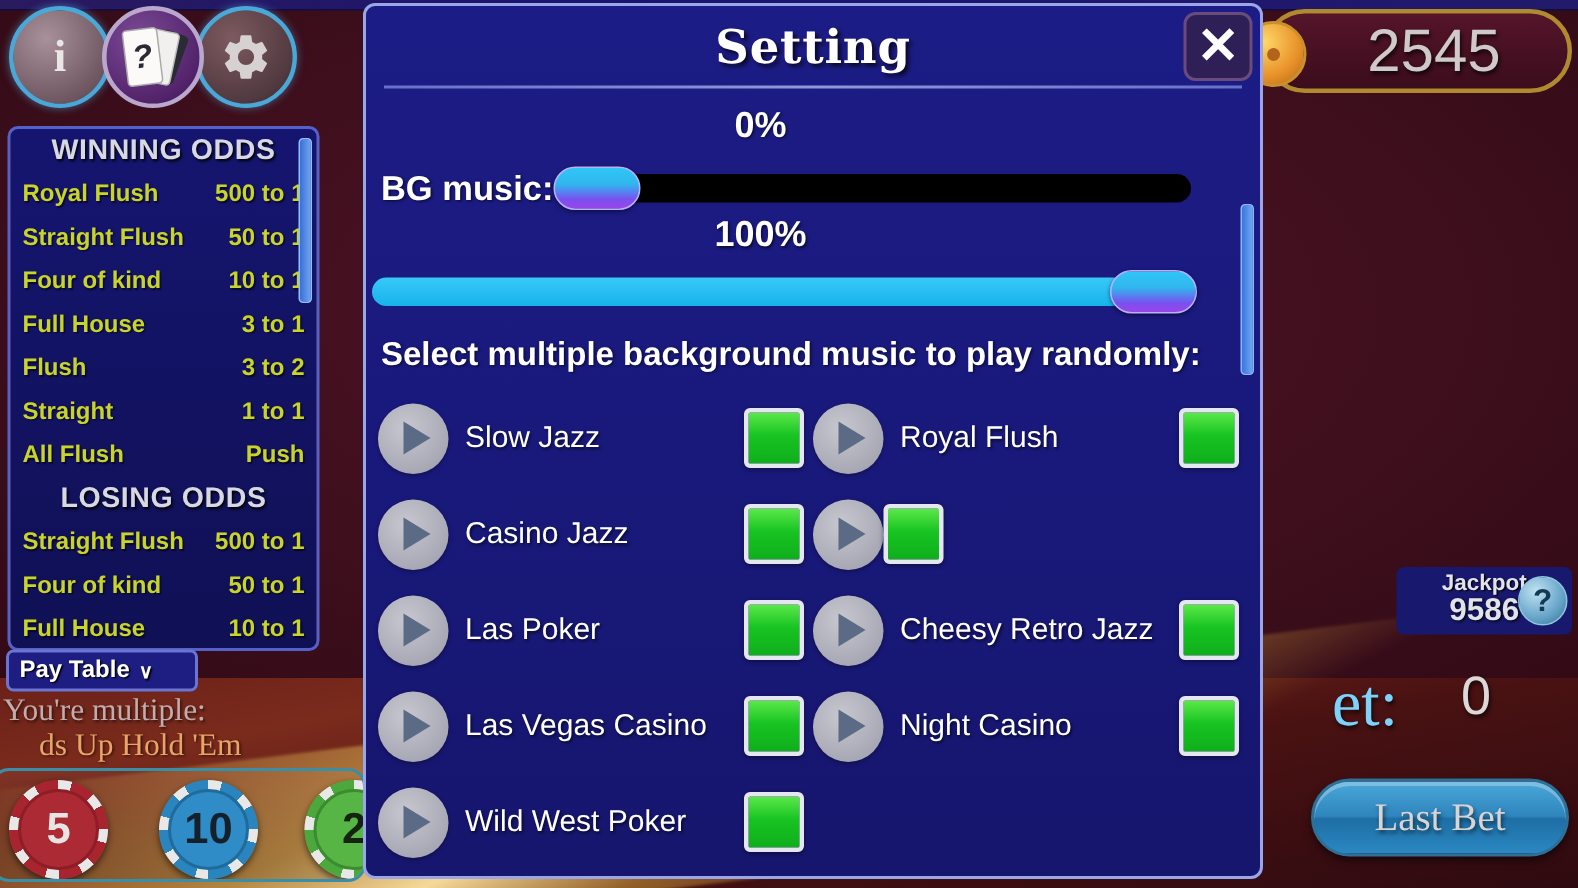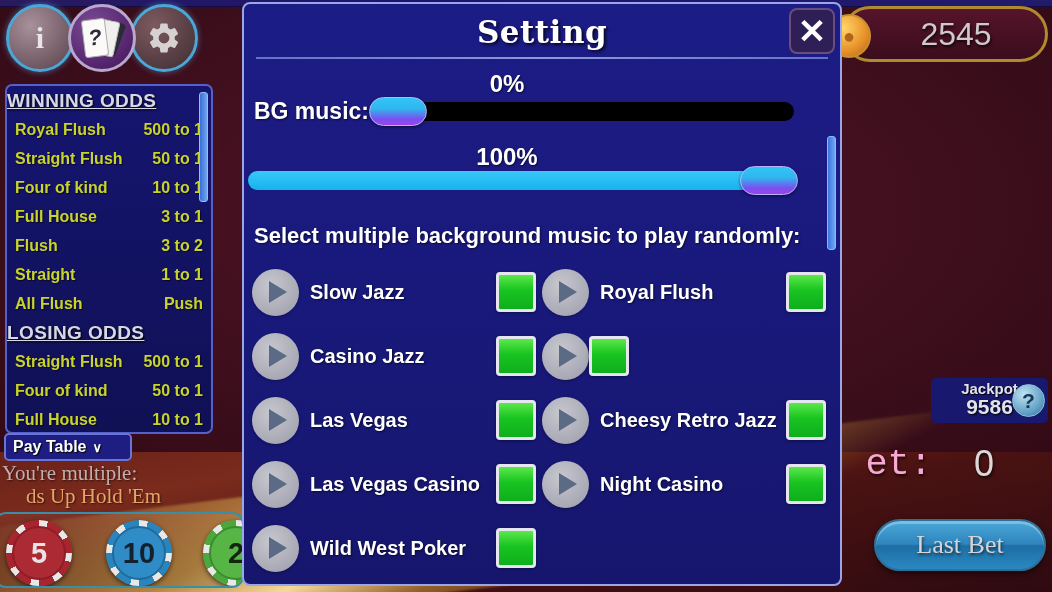--- a/index.html
+++ b/index.html
@@ -61,24 +61,23 @@
                    font-size:22px; font-weight:bold; color:#2a2a35; font-family:"Liberation Sans",sans-serif;}
 
   
   #odds-panel{
     position:absolute; left:5px; top:84px; width:208px; height:350px;
     background:linear-gradient(180deg,#151570 0%,#101055 100%);
     border:2px solid #5560c8; border-radius:7px;
     overflow:hidden;
   }
   .odds-head{
-    color:#d8d8e4; font-size:19px; font-weight:bold;
+    text-align:center; color:#d8d8e4; font-size:19px; font-weight:bold;
     padding:4px 0 3px; letter-spacing:.4px;
     text-shadow:1px 1px 2px #000;
-    text-decoration:underline;
   }
   .odds-row{
     display:flex; justify-content:space-between; align-items:center;
     padding:0 8px; height:29px;
     color:#c9d42a; font-size:16px; font-weight:bold;
     text-shadow:1px 1px 1px rgba(0,0,0,.6);
   }
   .odds-row .val{ text-align:right; }
   #odds-scroll{
     position:absolute; right:3px; top:6px; width:9px; height:110px;
@@ -149,21 +148,21 @@
   }
   #coin-icon{
     position:absolute; left:-18px; top:5px; width:44px; height:44px; border-radius:50%;
     background:radial-gradient(circle at 35% 30%,#ffd868,#e8922a 60%,#b0651a);
     border:2px solid #c9902c;
     display:flex; align-items:center; justify-content:center;
     color:#b4641a; font-size:20px;
   }
   #balance-value{
     width:100%; text-align:center; padding-left:22px;
-    color:#cfc9c9; font-size:32px; font-weight:normal;
+    color:#cfc9c9; font-size:40px; font-weight:normal;
     font-family:"Liberation Sans",sans-serif;
     text-shadow:1px 2px 3px rgba(0,0,0,.75);
   }
 
   
   #jackpot-box{
     position:absolute; right:4px; top:378px; width:117px; height:45px;
     background:#18186e; border-radius:5px;
     color:#e2e2ea; text-align:center; padding-top:2px;
   }
@@ -172,22 +171,22 @@
   #jackpot-help{
     position:absolute; right:7px; top:384px; width:33px; height:33px; border-radius:50%;
     background:radial-gradient(circle at 35% 30%,#bfe2f2,#5f9fc4 65%,#35688a);
     border:1px solid #8fc4dd;
     display:flex; align-items:center; justify-content:center;
     color:#123a55; font-size:21px; font-weight:bold;
   }
 
   
   #bet-label{
-    position:absolute; right:120px; top:443px; color:#f9a8d4; font-size:37px;
-    font-family:Liberation Mono, monospace; text-shadow:1px 2px 3px rgba(0,0,0,.7);
+    position:absolute; right:120px; top:443px; color:#7dd3fc; font-size:44px;
+    font-family:Liberation Serif, serif; text-shadow:1px 2px 3px rgba(0,0,0,.7);
   }
   #bet-value{
     position:absolute; right:58px; top:443px; color:#ddd7d7; font-size:36px;
     font-family:"Liberation Sans",sans-serif; text-shadow:1px 2px 3px rgba(0,0,0,.7);
   }
   #last-bet-btn{
     position:absolute; right:6px; top:519px; width:172px; height:52px;
     border-radius:26px;
     background:linear-gradient(180deg,#4aa8d8 0%,#2f85bd 48%,#1d6ea4 52%,#2b88c2 100%);
     border:2px solid #2d6f96;
@@ -226,21 +225,21 @@
 
   
   .slider-row{ position:absolute; left:0; right:0; }
   #row-bg{ top:66px; }
   #row-sfx{ top:139px; }
   .slider-pct{
     text-align:center; color:#fff; font-size:24px; font-weight:bold;
     text-shadow:1px 1px 2px rgba(0,0,0,.6);
     padding-right:70px;
   }
-  .slider-line{ display:flex; align-items:center; margin-top:0; padding:0 24px 0 0;}
+  .slider-line{ display:flex; align-items:center; margin-top:14px; padding:0 24px 0 0;}
   .slider-label{
     color:#fff; font-size:23px; font-weight:bold; white-space:nowrap;
     text-shadow:1px 1px 2px rgba(0,0,0,.65);
     text-align:right;
   }
   #lbl-bg{ width:125px; margin-left:0px; }
   #lbl-sfx{ width:125px; }
   .track{
     position:relative; flex:1; height:19px; margin-left:4px; margin-right:22px;
     border-radius:10px; background:#000;
@@ -277,21 +276,21 @@
     display:flex; align-items:center; justify-content:center;
     box-shadow:0 1px 3px rgba(0,0,0,.35);
   }
   .play-tri{
     width:0; height:0; margin-left:5px;
     border-top:11px solid transparent;
     border-bottom:11px solid transparent;
     border-left:18px solid #5b6b86;
   }
   .music-name{
-    flex:1; margin-left:11px; color:#fff; font-size:20px; font-weight:bold;
+    flex:1; margin-left:11px; color:#fff; font-size:20px; font-weight:normal;
     white-space:nowrap; text-shadow:1px 1px 2px rgba(0,0,0,.6);
   }
   .music-check{
     flex:0 0 40px; width:40px; height:40px; border-radius:4px;
     background:linear-gradient(180deg,#5ce84a 0%,#17c421 45%,#0fae1c 100%);
     border:3px solid #e6e6f0;
     box-shadow:0 1px 3px rgba(0,0,0,.4);
   }
 
   
@@ -476,21 +475,21 @@
     <div class="music-item">
       <div class="play-btn">
           <div class="play-tri"></div>
         </div>
       <div class="music-check"></div>
     </div>
     <div class="music-item">
       <div class="play-btn">
           <div class="play-tri"></div>
         </div>
-      <div class="music-name">Las Vegas</div>
+      <div class="music-name">Las Poker</div>
       <div class="music-check"></div>
     </div>
 
     <div class="music-item">
       <div class="play-btn">
           <div class="play-tri"></div>
         </div>
       <div class="music-name">Cheesy Retro Jazz</div>
       <div class="music-check"></div>
     </div>

